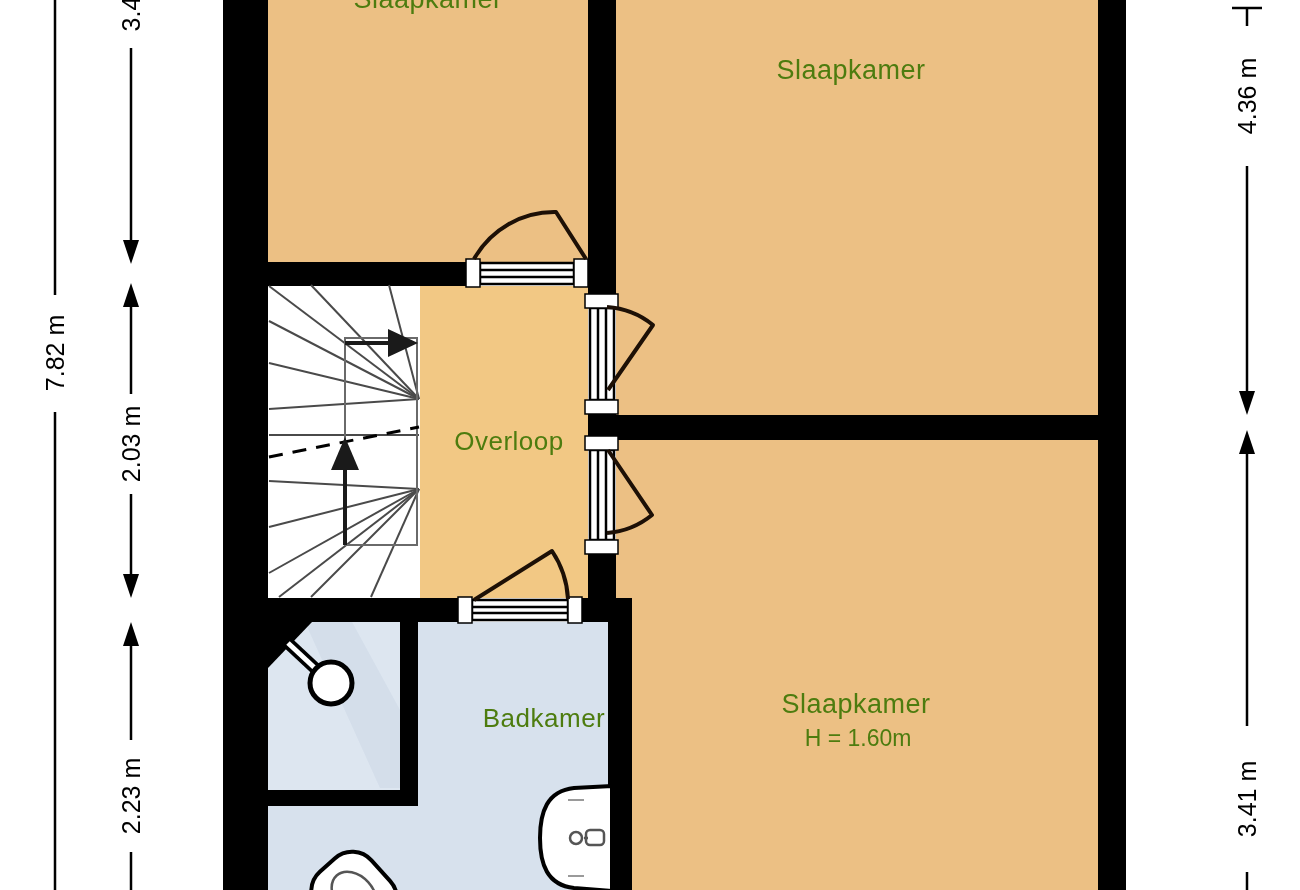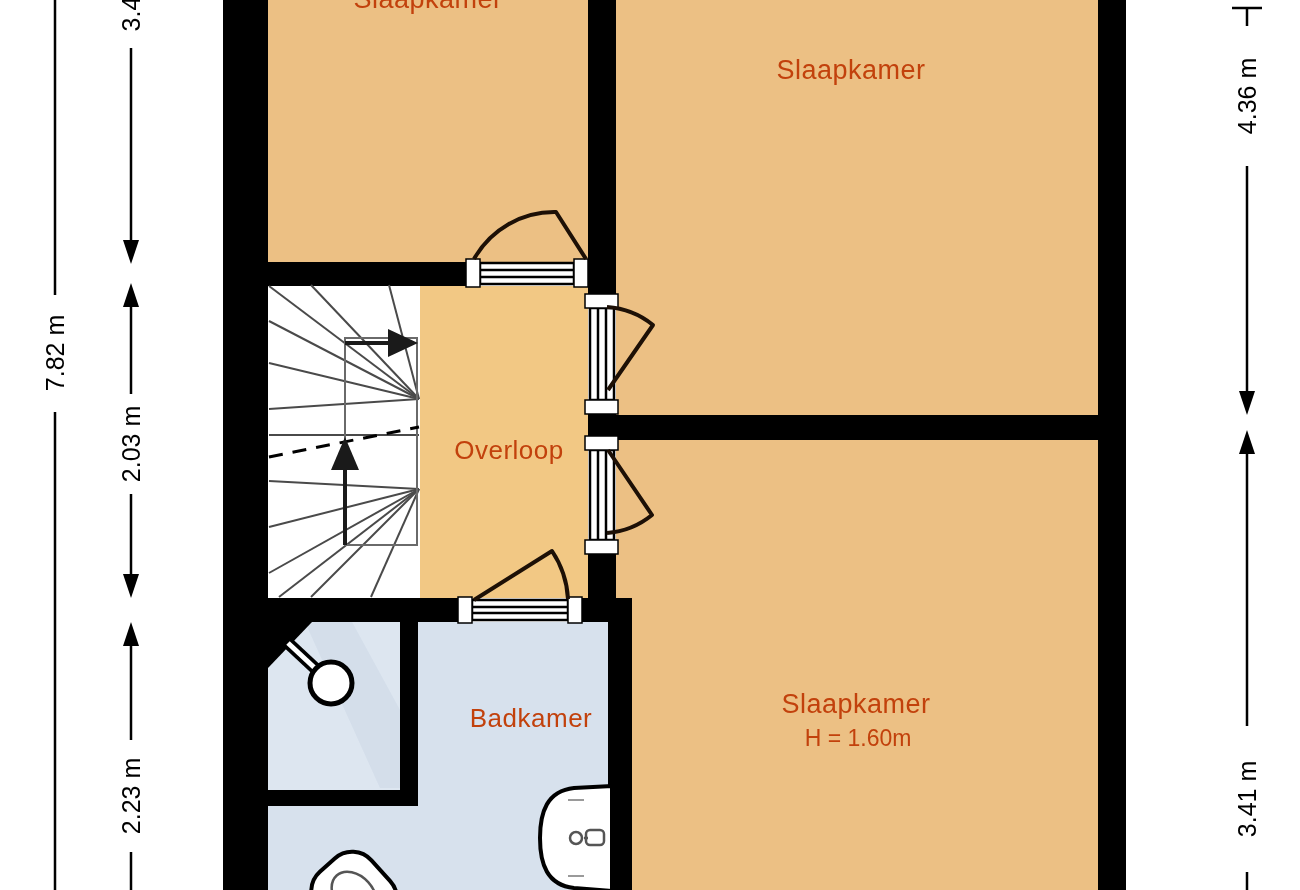--- a/index.html
+++ b/index.html
@@ -1,20 +1,20 @@
 <!DOCTYPE html>
 <html><head>
 <meta charset="utf-8">
 <style>
   html,body{margin:0;padding:0;background:#fff;}
   #stage{position:relative;width:1300px;height:890px;overflow:hidden;background:#fff;
          font-family:"Liberation Sans",sans-serif;}
   .room{position:absolute;}
   .wall{position:absolute;background:#000;}
-  .lbl{position:absolute;color:#c2410c;white-space:nowrap;
+  .lbl{position:absolute;color:#4d7c0f;white-space:nowrap;
        transform:translate(-50%,-50%);font-family:"Liberation Sans",sans-serif;}
   .vlbl{transform:translate(-50%,-50%) rotate(-90deg);}
   .room-lbl{font-size:27px;letter-spacing:.5px;}
   .sub-lbl{font-size:23px;}
   .dim-lbl{font-size:25px;color:#000;}
   svg{position:absolute;left:0;top:0;}
 </style>
 </head>
 <body>
 
@@ -157,22 +157,22 @@
       <line x1="1247" y1="872" x2="1247" y2="890"></line>
     </g>
     <g fill="#000">
       <polygon points="1247,415 1239,391 1255,391"></polygon>
       <polygon points="1247,430 1239,454 1255,454"></polygon>
     </g>
   </svg>
 
   <div class="lbl room-lbl" style="left:428px;top:-1px;">Slaapkamer</div>
   <div class="lbl room-lbl" style="left:851px;top:70px;">Slaapkamer</div>
-  <div class="lbl room-lbl" style="left:509px;top:450px;font-size:26px;">Overloop</div>
-  <div class="lbl room-lbl" style="left:531px;top:718px;font-size:26px;">Badkamer</div>
+  <div class="lbl room-lbl" style="left:509px;top:441px;font-size:26px;">Overloop</div>
+  <div class="lbl room-lbl" style="left:544px;top:718px;font-size:26px;">Badkamer</div>
   <div class="lbl room-lbl" style="left:856px;top:704px;">Slaapkamer</div>
   <div class="lbl sub-lbl" style="left:858px;top:738px;">H = 1.60m</div>
 
   <div class="lbl vlbl dim-lbl" style="left:55px;top:353px;">7.82 m</div>
   <div class="lbl vlbl dim-lbl" style="left:131px;top:14px;">3.4</div>
   <div class="lbl vlbl dim-lbl" style="left:131px;top:444px;">2.03 m</div>
   <div class="lbl vlbl dim-lbl" style="left:131px;top:796px;">2.23 m</div>
   <div class="lbl vlbl dim-lbl" style="left:1247px;top:96px;">4.36 m</div>
   <div class="lbl vlbl dim-lbl" style="left:1247px;top:799px;">3.41 m</div>
 

